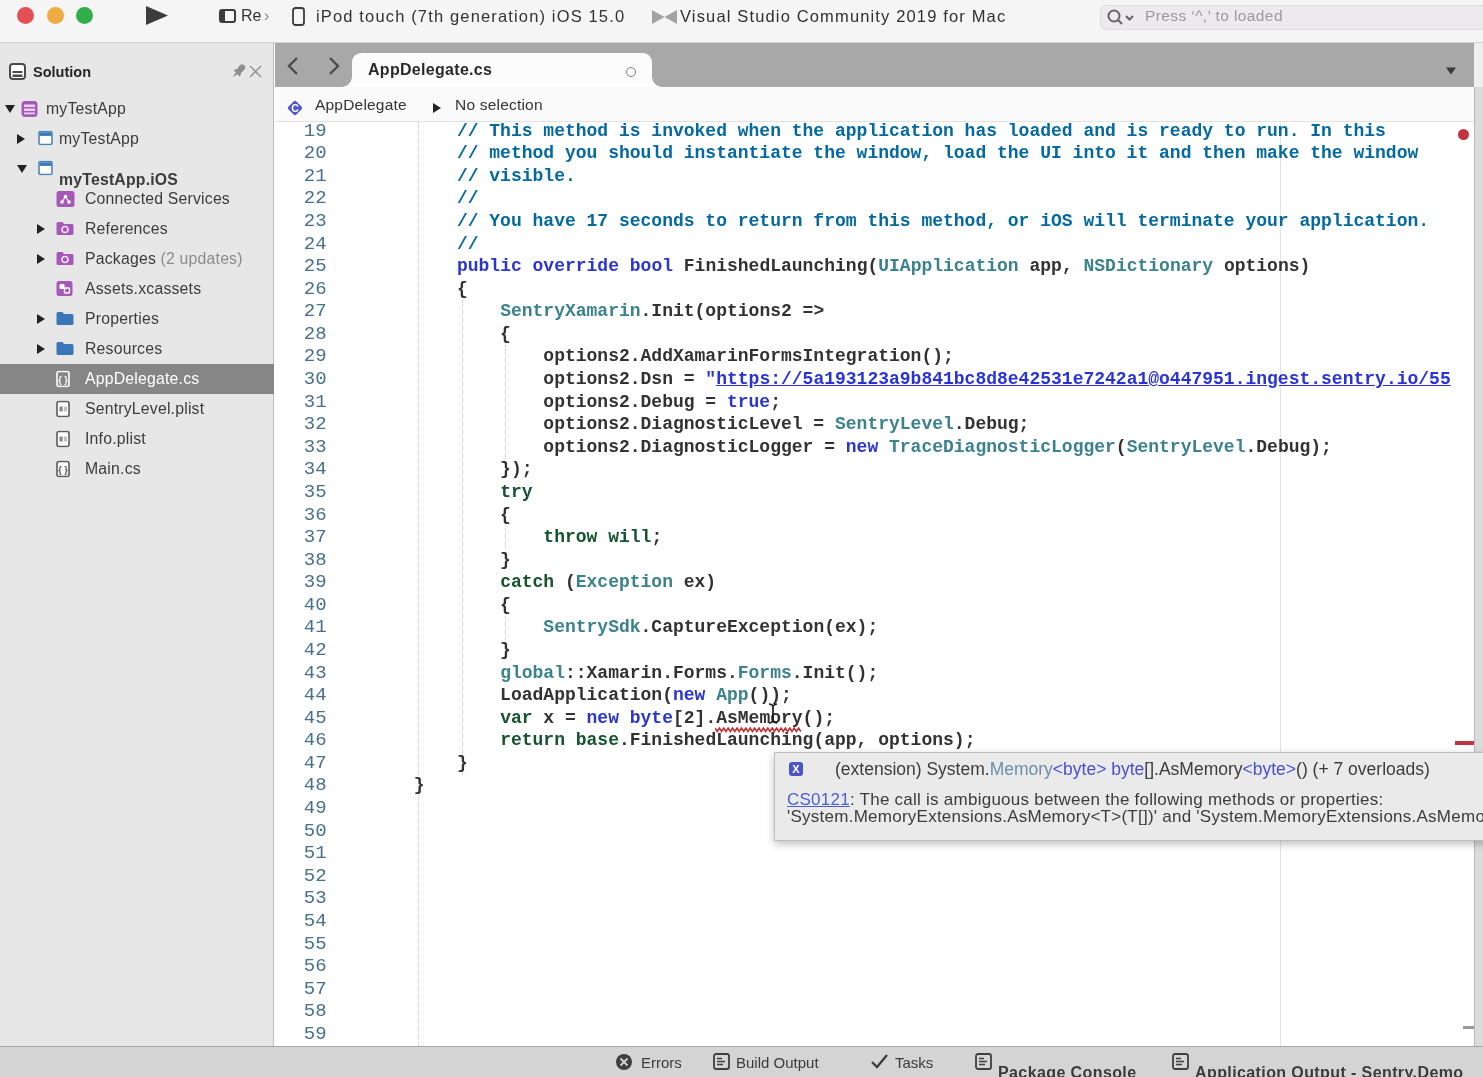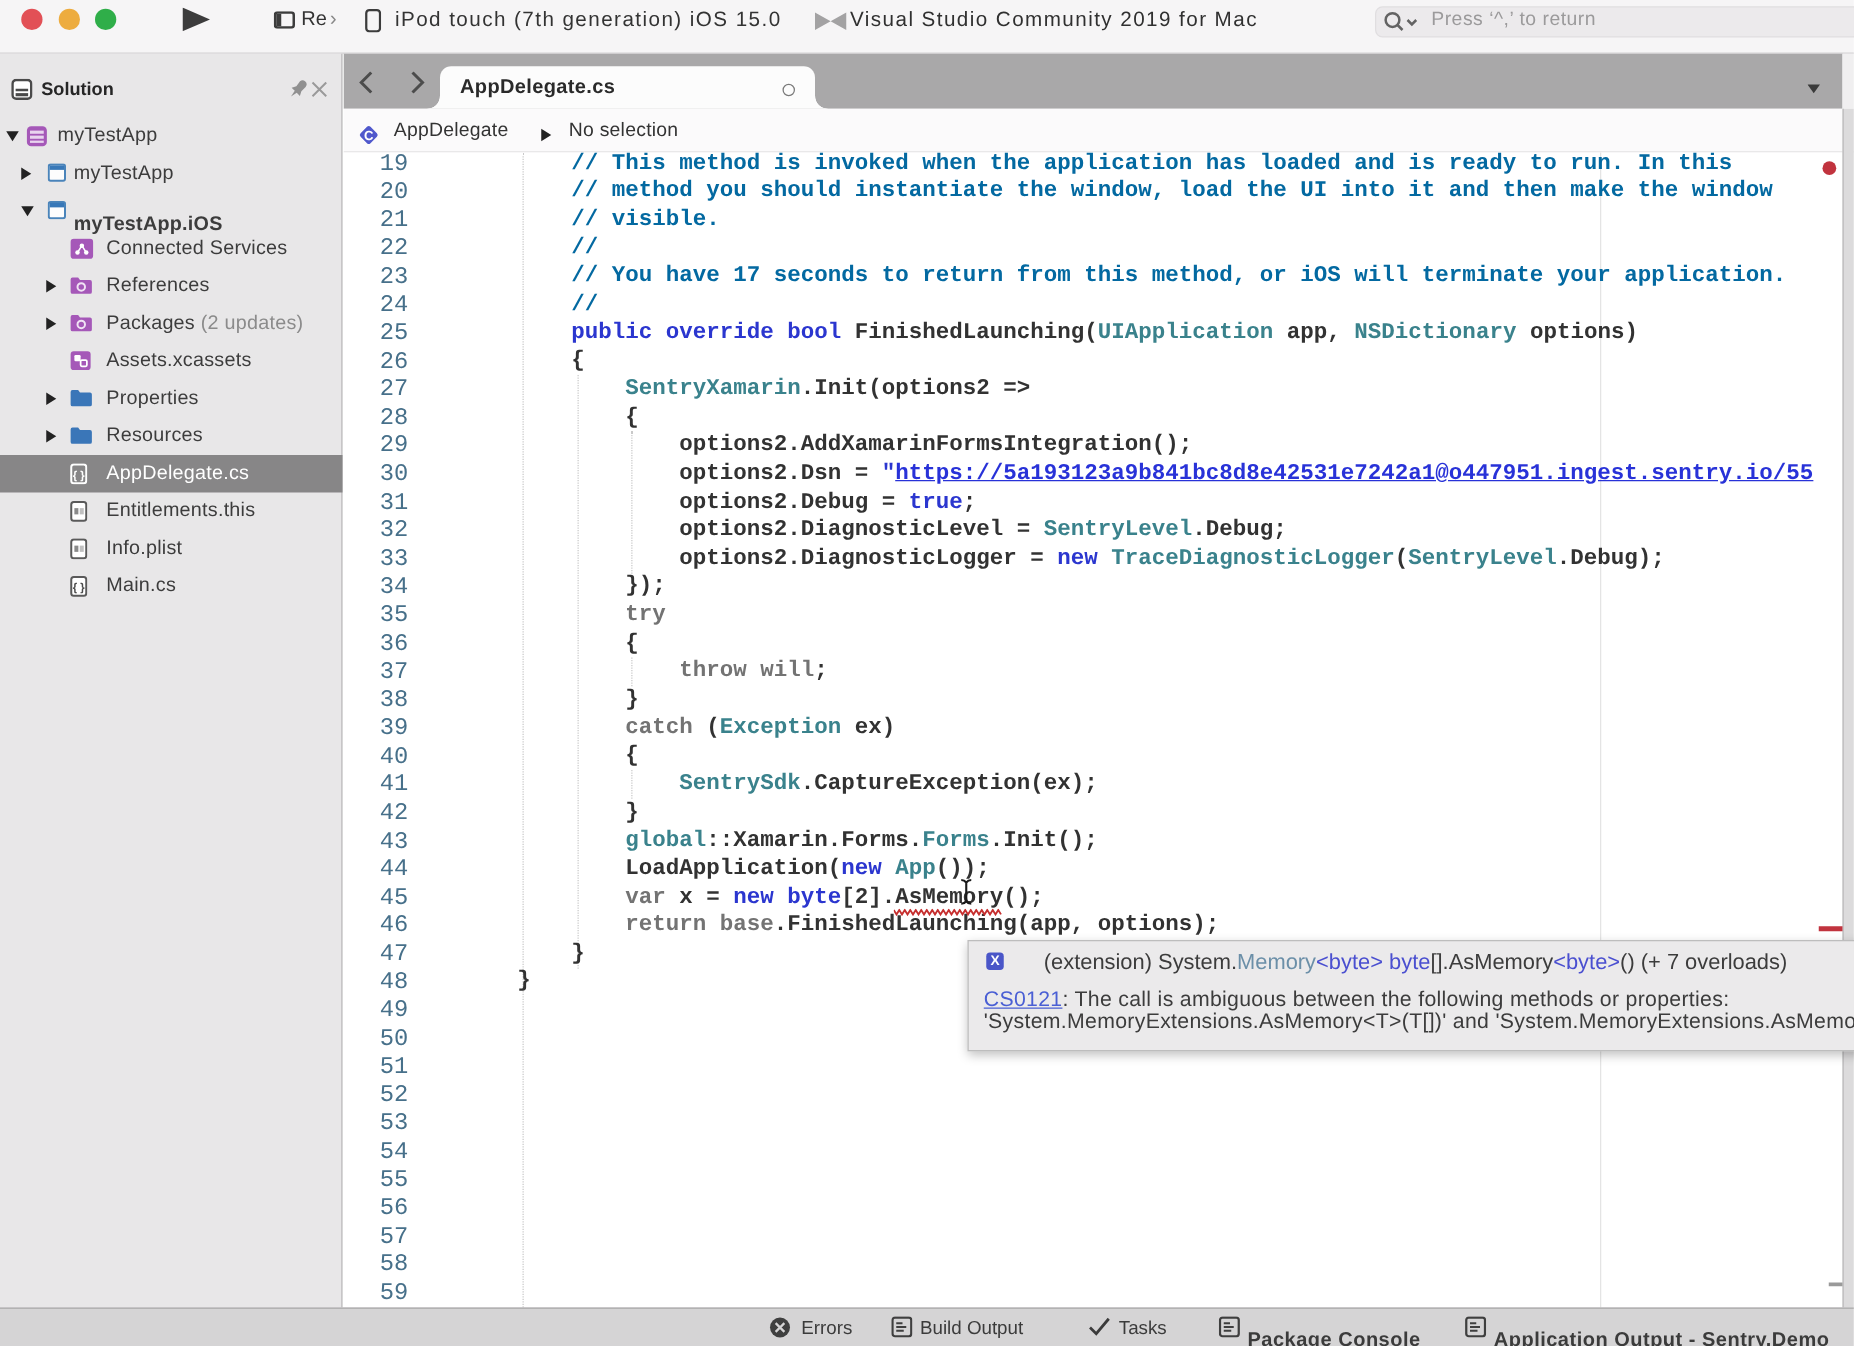--- a/index.html
+++ b/index.html
@@ -40,21 +40,21 @@
 
 #codearea { position:absolute; left:275px; top:122px; width:1199px; height:924px; background:#fff; overflow:hidden; }
 #colruler { position:absolute; left:1280px; top:122px; width:1px; height:924px; background:#e4e4e4; }
 .guide { position:absolute; width:0; border-left:1px dotted #c9c9c9; }
 pre.codefont { font-family:"Liberation Mono", monospace; font-size:18px; line-height:22.575px;
   font-weight:bold; }
 #gutter { position:absolute; left:277px; top:119.7px; width:76.5px; text-align:center; color:#47708a; font-weight:normal; font-size:19px; }
 #code { position:absolute; left:370.5px; top:119.7px; color:#323232; }
 #code .c { color:#0369a1; }
 #code .k { color:#2b36cf; }
-#code .p { color:#737373; }
+#code .p { color:#14532d; }
 #code .t { color:#3a828c; }
 #code .u { color:#2832d8; text-decoration:underline; }
 
 #scrollstrip { position:absolute; left:1474px; top:87px; width:9px; height:959px; background:#dcdbdc;
   border-left:1px solid #bab9ba; }
 #reddot { position:absolute; left:1458px; top:129px; width:11px; height:11px; border-radius:50%; background:#c1333e; }
 #reddash { position:absolute; left:1455px; top:741px; width:19px; height:4px; background:#c1333e; }
 #graydash { position:absolute; left:1463px; top:1026px; width:11px; height:3px; background:#9a9a9a; }
 
 #tooltip { position:absolute; left:774px; top:752px; width:716px; height:89px; background:#ebeaeb;
@@ -97,21 +97,21 @@
   <svg class="abs" style="left:651px;top:8px" width="27" height="18">
       <path d="M1,2 L13.5,9 L1,16 Z M26,2 L13.5,9 L26,16 Z" fill="#a3a2a3"></path>
     </svg>
   <span class="tbtext" style="left:680px;color:#303030;font-size:16.5px;letter-spacing:1.15px">Visual Studio Community 2019 for Mac</span>
   <div class="abs" style="left:1100px;top:5px;width:390px;height:25px;background:#eceaec;border:1px solid #e0dee0;border-radius:6px"></div>
   <svg class="abs" style="left:1106px;top:8px" width="30" height="19">
     <circle cx="8" cy="8" r="5.5" fill="none" stroke="#636363" stroke-width="2"></circle>
     <line x1="12" y1="12" x2="16" y2="16" stroke="#636363" stroke-width="2"></line>
     <polyline points="20,8 23.5,11.5 27,8" fill="none" stroke="#636363" stroke-width="2"></polyline>
   </svg>
-  <span class="tbtext" style="left:1145px;color:#9b9a9b;font-size:15.5px;letter-spacing:0.4px">Press ‘^,’ to return</span>
+  <span class="tbtext" style="left:1145px;color:#9b9a9b;font-size:15.5px;letter-spacing:0.4px">Press ‘^,’ to loaded</span>
 </div>
 
 <div id="sidebar"></div>
 <svg class="abs" style="left:9px;top:63px" width="17" height="17">
     <rect x="1" y="1" width="15" height="15" rx="3" fill="#fff" stroke="#4a4a4a" stroke-width="2"></rect>
     <rect x="3.5" y="8" width="10" height="2" fill="#4a4a4a"></rect>
     <rect x="3.5" y="11.5" width="10" height="2.5" fill="#4a4a4a"></rect>
   </svg>
 <span style="position:absolute;left:33px;top:64px;font-size:14.5px;font-weight:bold;color:#262626">Solution</span>
 <svg class="abs" style="left:231px;top:64px" width="15" height="14">
@@ -202,21 +202,21 @@
           <text x="7" y="12.5" font-size="9" font-weight="bold" fill="#fff" text-anchor="middle" font-family="Liberation Sans">{ }</text>
         </svg></span>
       <span class="sbtxt" style="left:85px">AppDelegate.cs</span>
     </div>
     <div class="sbrow" style="top:393.5px">
       <span class="sbico" style="left:56px;height:17px"><svg width="14" height="17">
           <rect x="1" y="1" width="12" height="15" rx="2" fill="#fff" stroke="#5a5a5a" stroke-width="1.6"></rect>
           <rect x="3.5" y="6" width="3.2" height="5" fill="#8a8a8a"></rect>
           <rect x="7.8" y="6" width="3.2" height="5" fill="#c0c0c0"></rect>
         </svg></span>
-      <span class="sbtxt" style="left:85px">Entitlements.this</span>
+      <span class="sbtxt" style="left:85px">SentryLevel.plist</span>
     </div>
     <div class="sbrow" style="top:423.5px">
       <span class="sbico" style="left:56px;height:17px"><svg width="14" height="17">
           <rect x="1" y="1" width="12" height="15" rx="2" fill="#fff" stroke="#5a5a5a" stroke-width="1.6"></rect>
           <rect x="3.5" y="6" width="3.2" height="5" fill="#8a8a8a"></rect>
           <rect x="7.8" y="6" width="3.2" height="5" fill="#c0c0c0"></rect>
         </svg></span>
       <span class="sbtxt" style="left:85px">Info.plist</span>
     </div>
     <div class="sbrow" style="top:453.5px">

